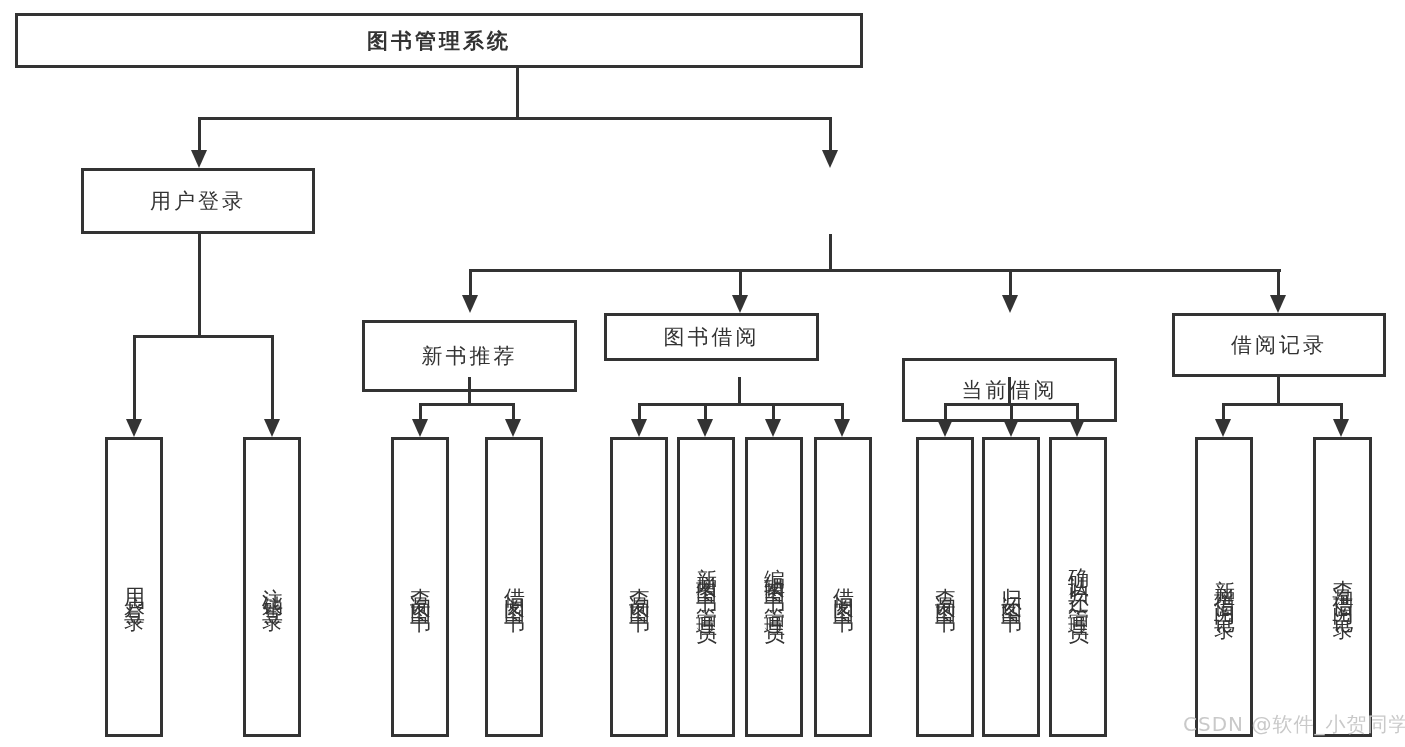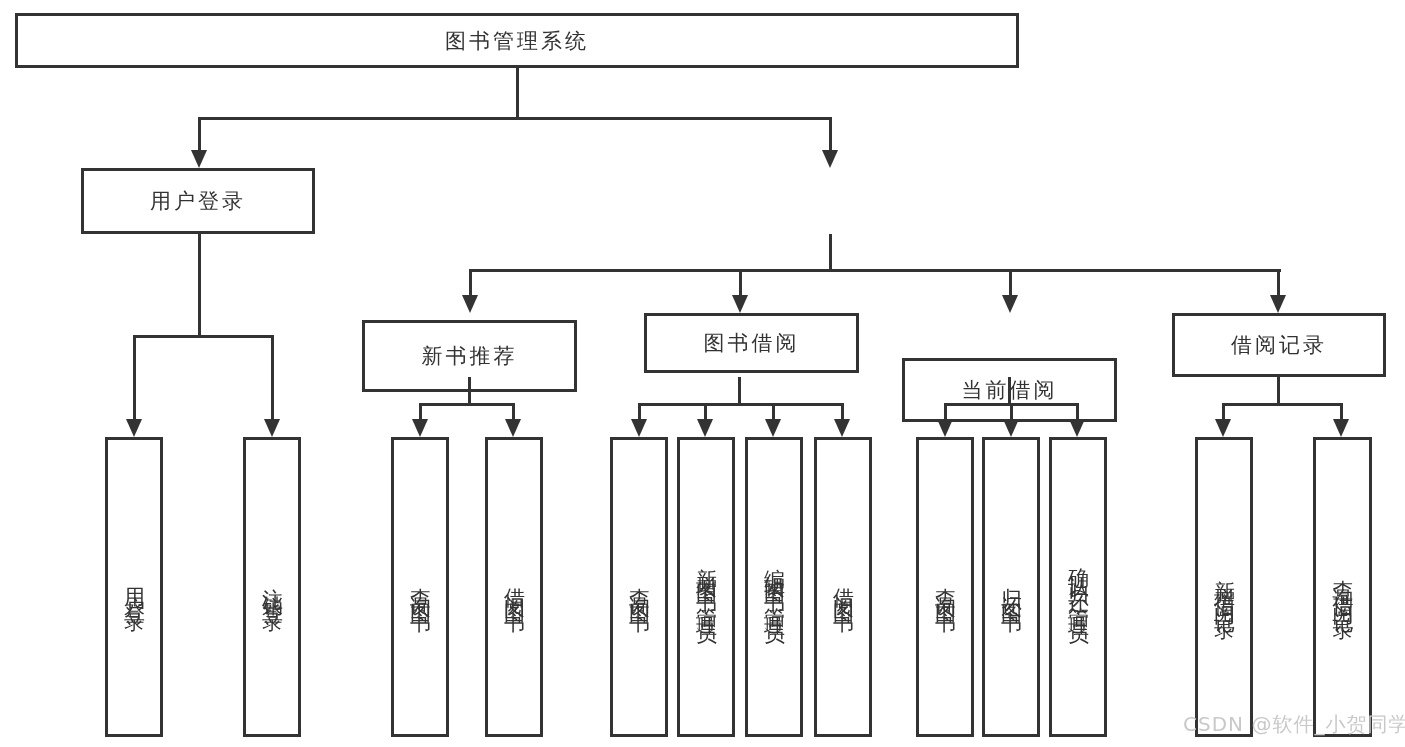--- a/index.html
+++ b/index.html
@@ -67,21 +67,21 @@
     color: #c9c9c9;
     letter-spacing: 1px;
     white-space: nowrap;
   }
 </style>
 </head>
 <body>
 
 <div class="stage">
 
-  <div class="node h-node" style="left:15px; top:13px; width:1004px; height:55px;">图书管理系统</div>
+  <div class="node h-node" style="left:15px; top:13px; width:848px; height:55px;font-weight:bold;">图书管理系统</div>
 
   <div class="vline" style="left:516px; top:66px; height:52px;"></div>
   <div class="hline" style="left:198px; top:117px; width:634px;"></div>
   <div class="vline" style="left:198px; top:117px; height:33px;"></div>
   <div class="arr" style="left:191px; top:150px;"></div>
   <div class="vline" style="left:829px; top:117px; height:33px;"></div>
   <div class="arr" style="left:822px; top:150px;"></div>
 
   <div class="node h-node" style="left:81px; top:168px; width:234px; height:66px;">用户登录</div>
 
@@ -97,21 +97,21 @@
   <div class="vline" style="left:469px;  top:269px; height:26px;"></div>
   <div class="arr" style="left:462px;  top:295px;"></div>
   <div class="vline" style="left:739px;  top:269px; height:26px;"></div>
   <div class="arr" style="left:732px;  top:295px;"></div>
   <div class="vline" style="left:1009px; top:269px; height:26px;"></div>
   <div class="arr" style="left:1002px; top:295px;"></div>
   <div class="vline" style="left:1277px; top:269px; height:26px;"></div>
   <div class="arr" style="left:1270px; top:295px;"></div>
 
   <div class="node h-node" style="left:362px; top:320px; width:215px; height:72px;">新书推荐</div>
-  <div class="node h-node" style="left:644px; top:313px; width:215px; height:60px;">图书借阅</div>
+  <div class="node h-node" style="left:604px; top:313px; width:215px; height:48px;">图书借阅</div>
   <div class="node h-node" style="left:902px; top:313px; width:215px; height:64px;margin-top:45px;">当前借阅</div>
   <div class="node h-node" style="left:1172px; top:313px; width:214px; height:64px;">借阅记录</div>
 
   <div class="vline" style="left:468px; top:377px; height:28px;"></div>
   <div class="hline" style="left:419px; top:403px; width:96px;"></div>
   <div class="vline" style="left:419px; top:403px; height:16px;"></div>
   <div class="arr" style="left:412px; top:419px;"></div>
   <div class="vline" style="left:512px; top:403px; height:16px;"></div>
   <div class="arr" style="left:505px; top:419px;"></div>
 

